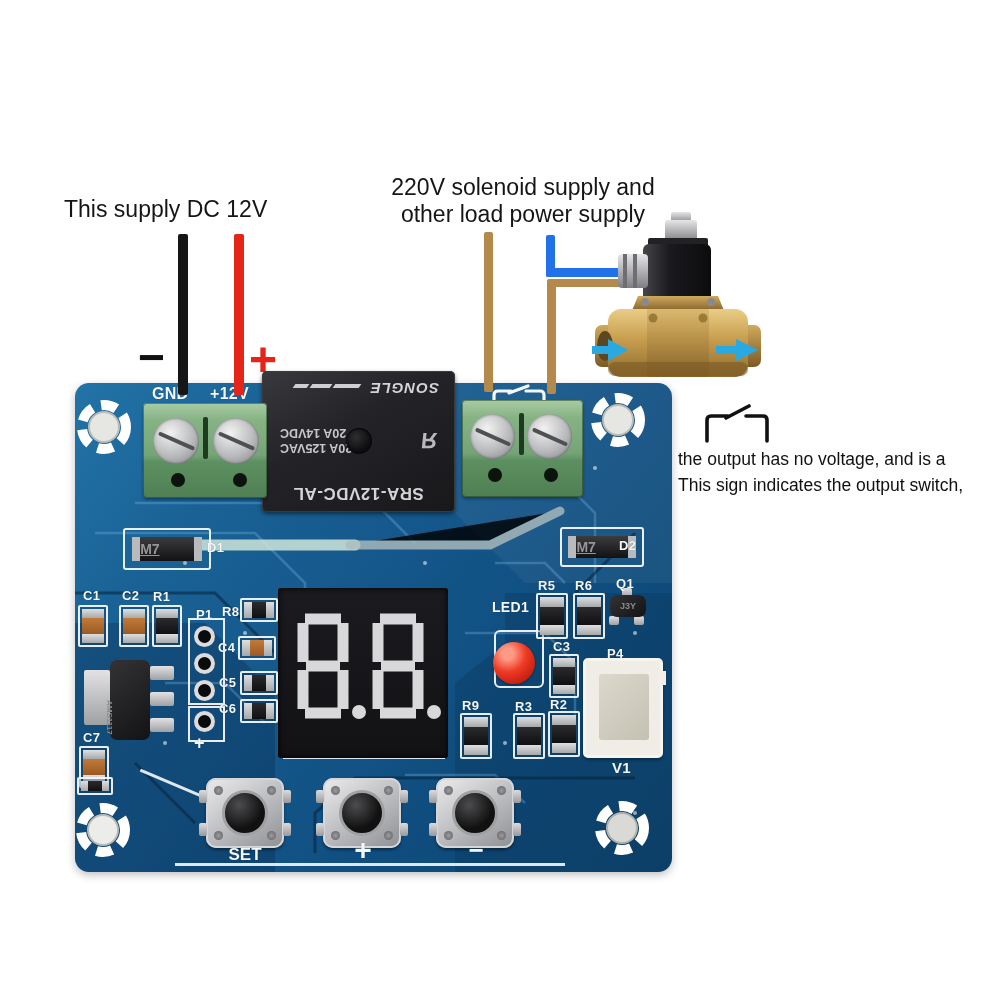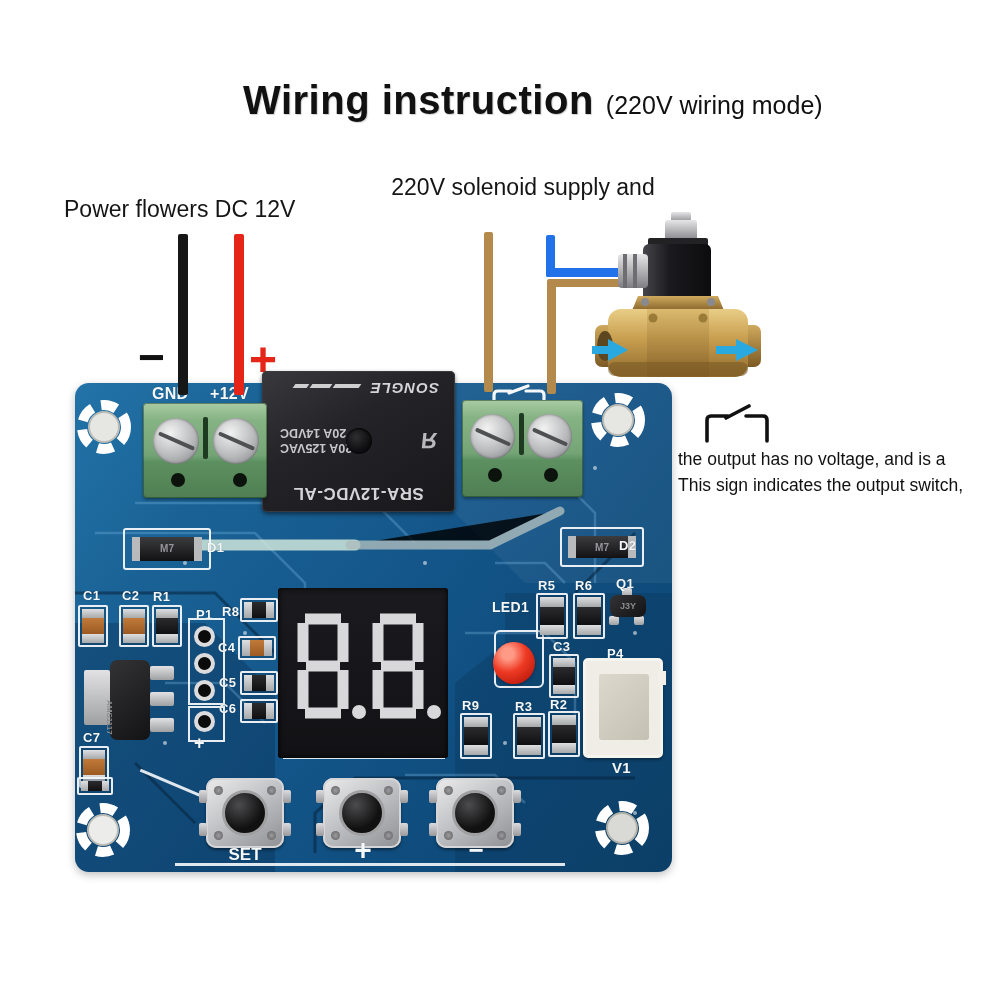--- a/index.html
+++ b/index.html
@@ -21,21 +21,21 @@
         text-shadow:0 0 1px rgba(0,0,0,.4);white-space:nowrap;z-index:8;}
   .silk.big{font-size:16px;}
   
   .pad{position:absolute;border:2px solid rgba(244,248,250,.95);border-radius:2px;display:flex;padding:2px;z-index:6;background:rgba(10,50,85,.25);}
   .pad.v{flex-direction:column;}
   .pad .end{flex:0 0 26%;background:linear-gradient(#dedfe1,#a7a8aa);display:block;}
   .pad .mid{flex:1;background:linear-gradient(#2b2b2d,#101012);display:block;}
   .pad .mid.cap{background:linear-gradient(#c07a3a,#9c5a22);}
   .diode{position:absolute;border:2px solid rgba(244,248,250,.95);border-radius:3px;display:flex;align-items:center;justify-content:center;z-index:6;}
   .dbody{width:64%;height:62%;background:linear-gradient(#3c3c3f,#121214);border-left:8px solid #b9babc;border-right:8px solid #b9babc;
-         display:flex;align-items:center;justify-content:center;color:#96969a;font-size:10px;font-weight:bold;}
+         display:flex;align-items:center;justify-content:flex-start;color:#96969a;font-size:14px;font-weight:bold;text-decoration:underline;}
   .thole{position:absolute;width:21px;height:21px;border-radius:50%;z-index:7;
          background:radial-gradient(circle,#0b0b0b 0 40%,#dcdcde 46% 72%,#8f9092 78% 100%);}
   .header-outline{position:absolute;border:2px solid rgba(244,248,250,.95);z-index:5;}
   
   .terminal{position:absolute;z-index:6;border-radius:4px;
             background:linear-gradient(#a9cba4 0%,#86b384 18%,#74a476 55%,#5d9060 62%,#4f7f53 100%);
             box-shadow:inset 0 0 0 1px rgba(30,60,30,.5),0 2px 3px rgba(0,0,0,.35);}
   .screw{position:absolute;border-radius:50%;background:radial-gradient(circle at 38% 32%,#f2f2f2,#b9babc 55%,#808184 100%);
          box-shadow:inset 0 0 3px rgba(0,0,0,.5);}
   .screw::after{content:"";position:absolute;left:8%;top:46%;width:84%;height:9%;background:#4f5052;transform:rotate(24deg);border-radius:2px;}
@@ -75,27 +75,25 @@
        background:radial-gradient(circle at 35% 28%,#ff9a86 0 14%,#ee3a24 45%,#a80c03 100%);
        box-shadow:0 1px 3px rgba(0,0,0,.4);}
   .holeWrap{position:absolute;z-index:7;}
   .silkline{position:absolute;background:rgba(246,250,252,.9);z-index:5;}
 </style>
 </head>
 <body>
 
 <div id="canvas">
 
-  <div class="abs" style="left:243px;top:78px;white-space:nowrap">
-    <span class="title-main">Wiring instruction</span><span class="title-sub">(220V wiring mode)</span>
-  </div>
-
-  <div class="abs lbl" style="left:64px;top:196px">Power flowers DC 12V</div>
+
+  <div class="abs lbl" style="left:64px;top:196px">This supply DC 12V</div>
   <div class="abs lbl" style="left:388px;top:174px;width:270px;text-align:center;line-height:27px">
     <div>220V solenoid supply and</div>
+    <div>other load power supply</div>
   </div>
 
   <div class="wire" style="left:178px;top:234px;width:10px;height:161px;background:#161616;z-index:3"></div>
   <div class="wire" style="left:234px;top:234px;width:10px;height:161px;background:#e42517;z-index:3"></div>
   <div class="abs" style="left:138px;top:330px;font-size:46px;font-weight:bold;color:#111;z-index:3">−</div>
   <div class="abs" style="left:249px;top:332px;font-size:48px;font-weight:bold;color:#e42517;z-index:3">+</div>
 
   <div class="wire" style="left:484px;top:232px;width:9px;height:160px;background:#b48a4c;z-index:3"></div>
   <div class="wire" style="left:546px;top:235px;width:9px;height:42px;background:#2172e8;z-index:3"></div>
   <div class="wire" style="left:546px;top:268px;width:88px;height:9px;background:#2172e8;z-index:3"></div>

